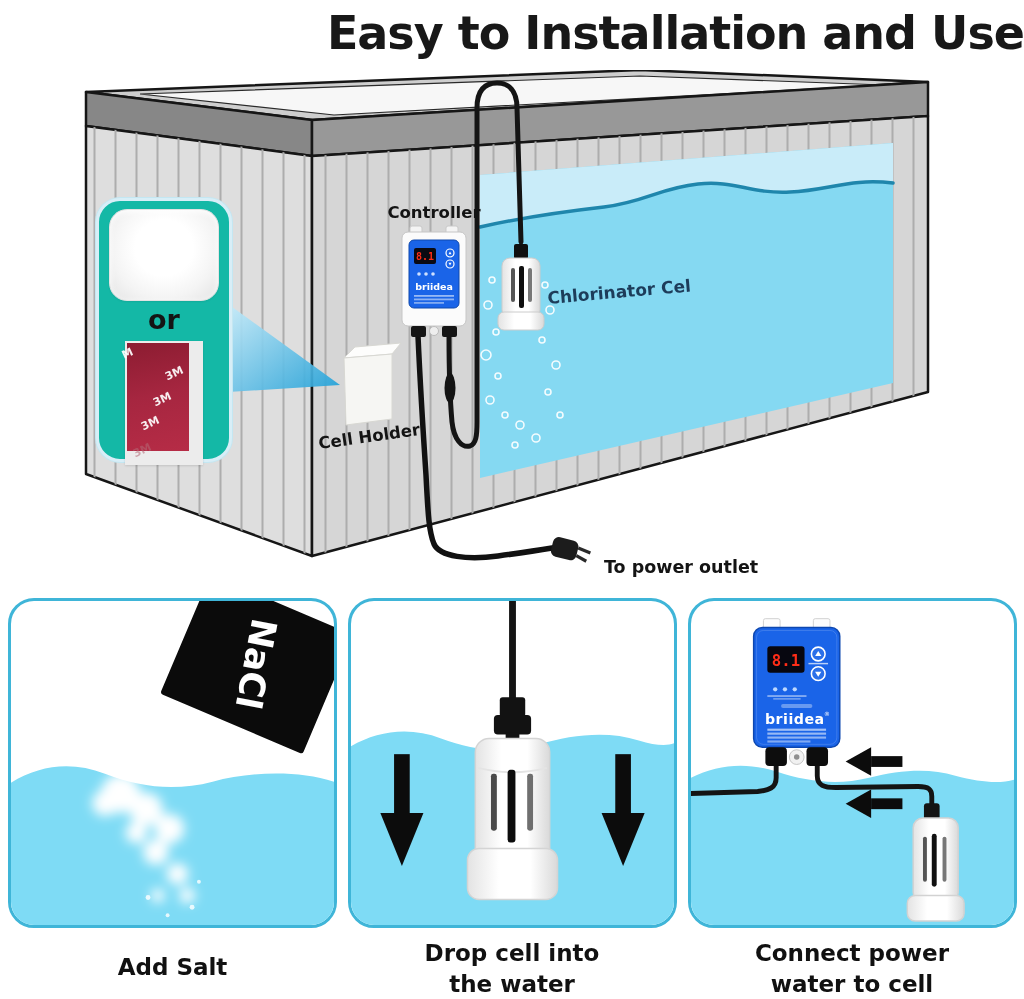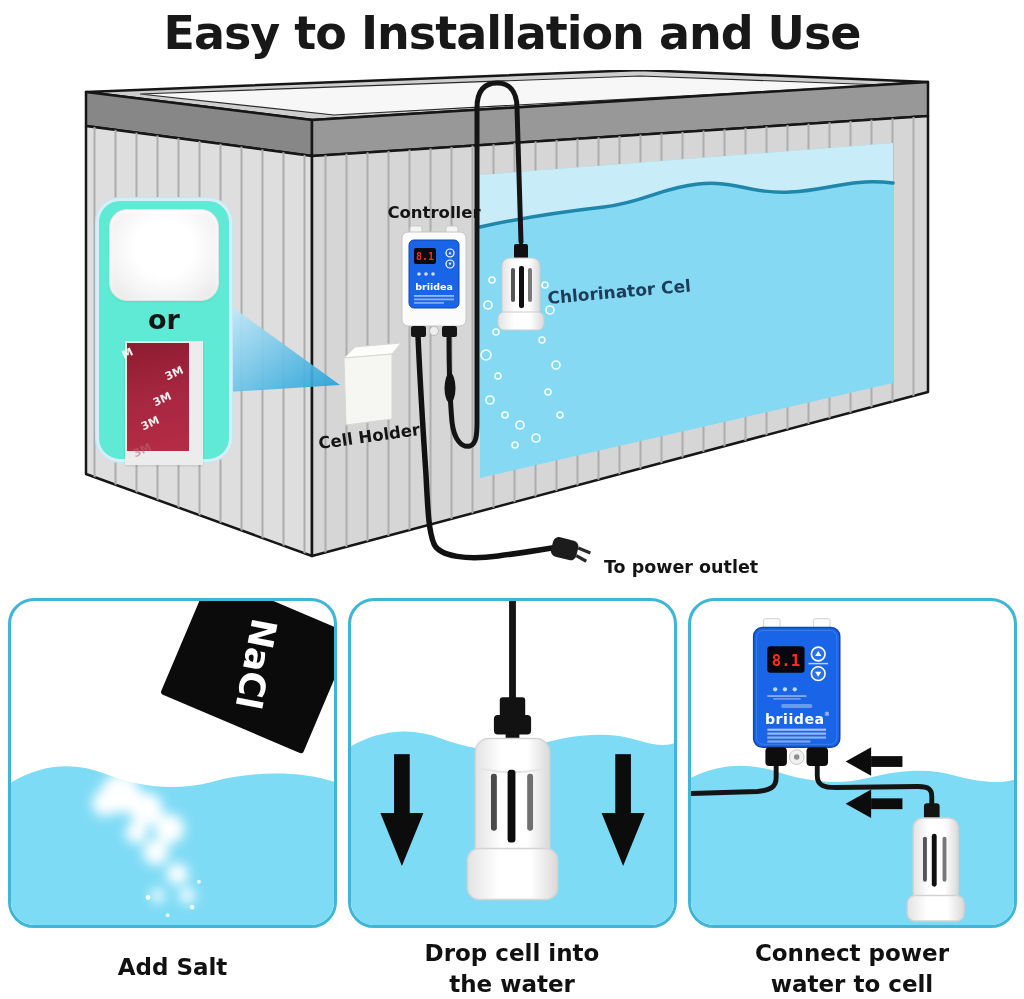--- a/index.html
+++ b/index.html
@@ -1,22 +1,22 @@
 <!DOCTYPE html>
 <html><head>
 <meta charset="utf-8">
 <style>
   html,body{margin:0;padding:0;background:#fff;}
   #canvas{position:relative;width:1024px;height:999px;background:#fff;overflow:hidden;
           font-family:"DejaVu Sans","Liberation Sans",sans-serif;}
-  .title{position:absolute;top:4px;left:0;width:100%;text-align:center;
+  .title{position:absolute;top:4px;left:0;width:100%;text-align:right;
          font-size:46px;font-weight:800;letter-spacing:-1px;color:#181818;line-height:58px;}
   #main-scene{position:absolute;left:0;top:70px;}
   
-  .callout{position:absolute;left:96px;top:198px;width:136px;height:264px;background:#5eead4;
+  .callout{position:absolute;left:96px;top:198px;width:136px;height:264px;background:#14b8a6;
            border:3px solid #d8eef7;border-radius:24px;box-shadow:0 0 0 1px #c4e7f2;box-sizing:border-box;}
   .pad{margin:8px auto 0;width:108px;height:90px;border-radius:18px;border:1px solid #e3e3e3;
        background:radial-gradient(ellipse at 50% 42%,#ffffff 38%,#f4f4f4 68%,#e3e3e3 100%);
        box-shadow:inset 0 2px 6px rgba(255,255,255,.95),0 1px 2px rgba(0,0,0,.07);}
   .or-label{margin-top:4px;text-align:center;font-size:27px;font-weight:700;color:#141414;line-height:30px;}
   .strip{position:relative;margin:6px auto 0;width:78px;height:124px;background:#ececec;
          box-shadow:0 1px 2px rgba(0,0,0,.12);}
   .film{position:absolute;left:2px;top:2px;width:62px;height:108px;
         background:linear-gradient(168deg,#8c1c31 0%,#a62640 48%,#b62c46 100%);}
   .mark{position:absolute;color:#fff;font-size:11px;font-weight:700;transform:rotate(-25deg);opacity:.92;}

